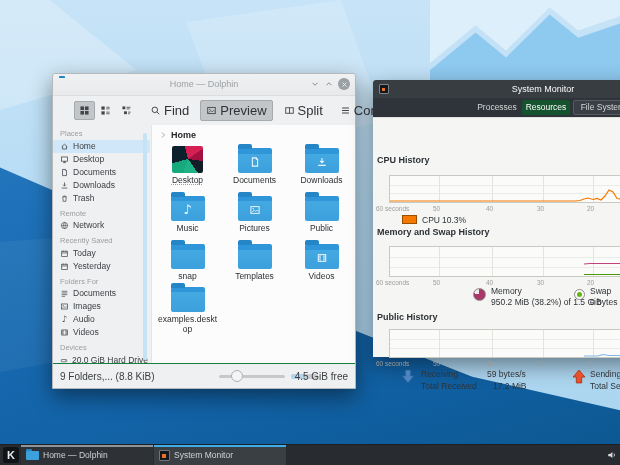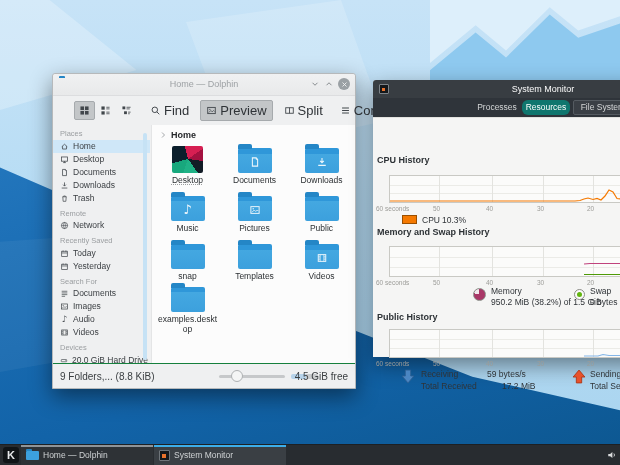--- a/index.html
+++ b/index.html
@@ -68,21 +68,21 @@
       background:linear-gradient(90deg,#b7d3ea 0 55%,#c9cbcd 55%);}
   
   #sysmon{left:373px;top:80px;width:340px;height:277px;background:#f5f5f4;border-radius:3px 0 0 0;color:#2d3236;}
   .s-titlebar{position:relative;height:18px;background:#383d42;border-radius:3px 0 0 0;border-bottom:1px solid #24282c;}
   .s-title{position:absolute;left:0;right:0;top:5px;text-align:center;font-size:9px;color:#fbfbfb;}
   .s-appicon{position:absolute;left:6px;top:4px;width:10px;height:10px;background:#15181b;border:1px solid #7d8388;box-sizing:border-box;border-radius:1px;}
   .s-appicon::after{content:"";position:absolute;left:2px;top:3px;width:3px;height:3px;background:#e8722c;}
   .s-header{position:absolute;left:0;right:0;top:18px;height:19px;background:#2f343a;}
   .s-tab{position:absolute;top:2px;height:15px;display:flex;align-items:center;justify-content:center;
       font-size:8.5px;color:#d4d6d7;border-radius:2px;box-sizing:border-box;}
-  .s-tab.active{background:#0f766e;color:#ffffff;border-radius:6px;}
+  .s-tab.active{background:#14532d;color:#ffffff;}
   .s-tab.outlined{border:1px solid #555b61;background:#3a3f45;}
   .s-content{position:absolute;left:0;right:0;top:37px;bottom:0;background:#f5f5f4;border-top:1px solid #e2e2df;}
   .s-h{position:absolute;left:4px;font-size:9px;font-weight:bold;color:#2d3236;}
   .chart{position:absolute;left:16px;width:306px;background:#fbfbfa;border:1px solid #c9c9c4;box-sizing:border-box;overflow:hidden;}
   .chart .vg{position:absolute;top:0;bottom:0;width:1px;background:#e3e3df;}
   .chart .hg{position:absolute;left:0;right:0;height:1px;background:#ebebe7;}
   .chart svg{position:absolute;left:0;top:0;}
   .ax{position:absolute;font-size:6.5px;color:#9c9c98;}
   .leg{position:absolute;font-size:8.5px;color:#2f3337;}
   .cpu-swatch{position:absolute;width:15px;height:9px;background:#f57900;border:1px solid #9a4f00;box-sizing:border-box;}
@@ -338,21 +338,21 @@
               <use href="#sym-cal"></use>
             </svg>
             <span>Today</span>
           </div>
         <div class="d-item">
             <svg class="ic" width="9" height="9" style="color:#464b50">
               <use href="#sym-cal"></use>
             </svg>
             <span>Yesterday</span>
           </div>
-        <div class="d-sec">Search For</div>
+        <div class="d-sec">Folders For</div>
         <div class="d-item">
             <svg class="ic" width="9" height="9" style="color:#464b50">
               <use href="#sym-listdoc"></use>
             </svg>
             <span>Documents</span>
           </div>
         <div class="d-item">
             <svg class="ic" width="9" height="9" style="color:#464b50">
               <use href="#sym-image"></use>
             </svg>
@@ -552,21 +552,21 @@
       <span class="ax" style="left:60px;top:243px">50</span>
       <span class="ax" style="left:113px;top:243px">40</span>
       <span class="ax" style="left:164px;top:243px">30</span>
       <span class="ax" style="left:214px;top:243px">20</span>
       <svg style="position:absolute;left:28px;top:251px" width="14" height="15" viewBox="0 0 13 14">
         <path d="M4 1 H9 V6.5 H12 L6.5 13 L1 6.5 H4 Z" fill="#4b86c2" stroke="#2c5d91" stroke-width="0.8"></path>
       </svg>
       <span class="leg" style="left:48px;top:252px">Receiving</span>
       <span class="leg" style="left:48px;top:264px">Total Received</span>
       <span class="leg" style="left:114px;top:252px">59 bytes/s</span>
-      <span class="leg" style="left:129px;top:264px">17.2 MiB</span>
+      <span class="leg" style="left:120px;top:264px">17.2 MiB</span>
       <svg style="position:absolute;left:199px;top:251px" width="14" height="15" viewBox="0 0 13 14">
         <path d="M6.5 1 L12 7.5 H9 V13 H4 V7.5 H1 Z" fill="#e8512b" stroke="#a83315" stroke-width="0.8"></path>
       </svg>
       <span class="leg" style="left:217px;top:252px">Sending</span>
       <span class="leg" style="left:217px;top:264px">Total Sent</span>
     </div>
   </div>
 
   <div id="taskbar">
     <div class="klogo">K</div>

